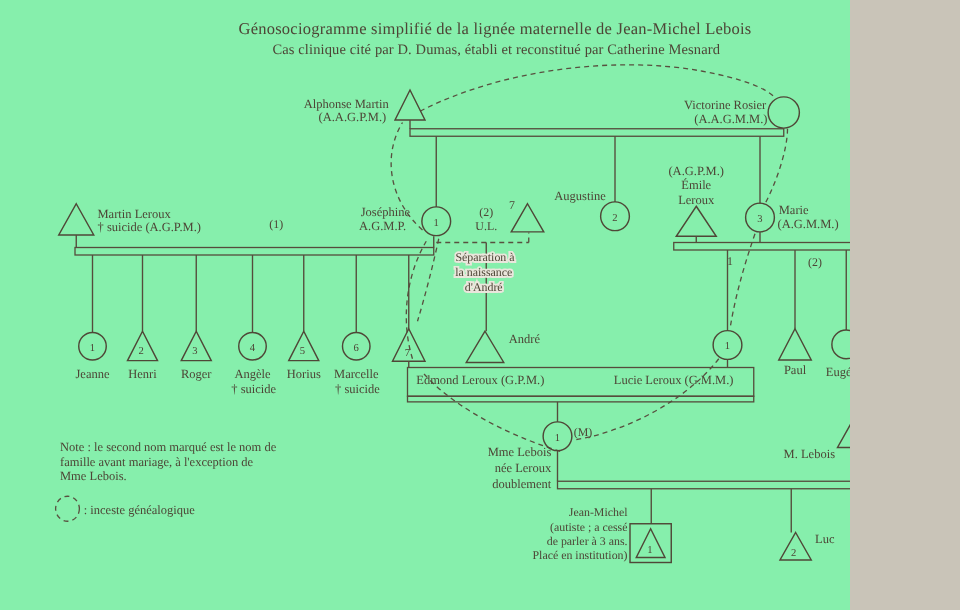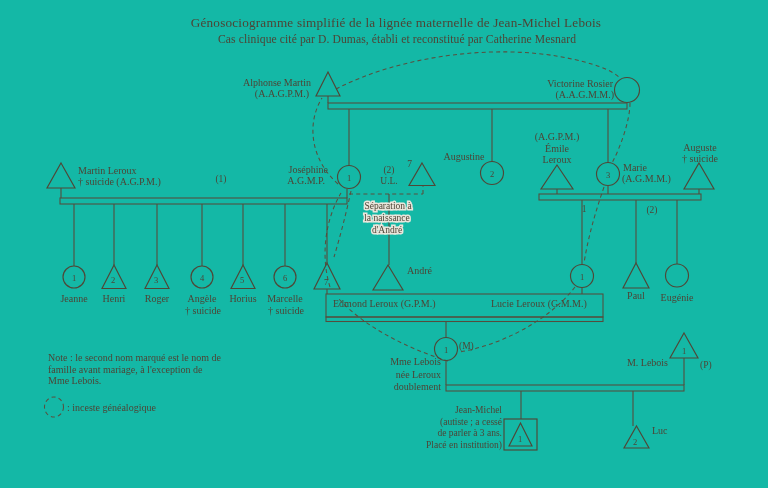--- a/index.html
+++ b/index.html
@@ -1,18 +1,18 @@
 <!DOCTYPE html>
 <html><head>
 <meta charset="utf-8">
 <style>
   html,body{margin:0;padding:0;background:#c9c4b8;}
   .page{
-    width:768px;height:488px;position:relative;overflow:hidden;
-    background:#14b8a6;
+    width:680px;height:488px;position:relative;overflow:hidden;
+    background:#86efac;
     font-family:"Liberation Serif","DejaVu Serif",serif;
   }
   svg{display:block}
   text{
     fill:#4d4536;
     font-family:"Liberation Serif","DejaVu Serif",serif;
   }
   .lbl{font-size:10px;}
   .sm{font-size:9.5px;}
   .num{font-size:8.5px;}

